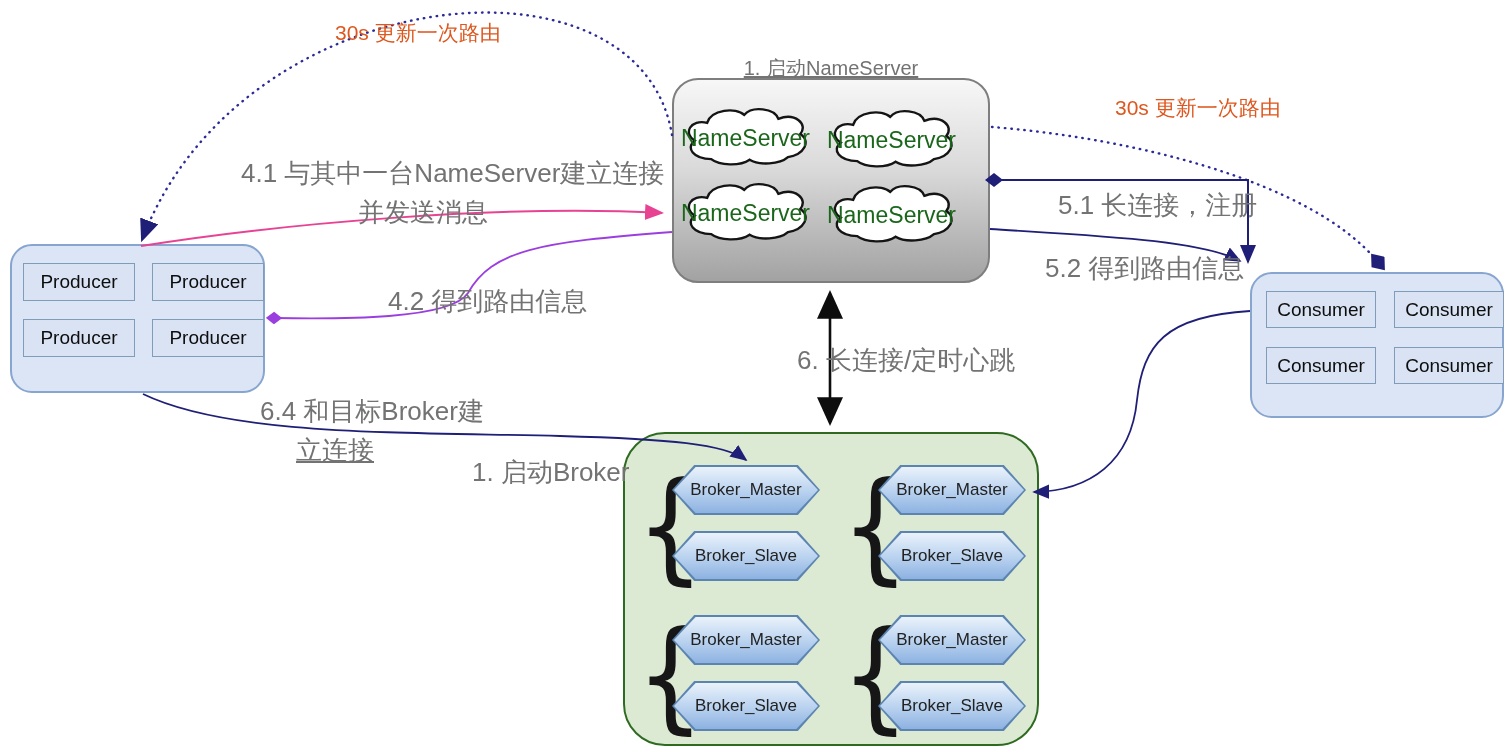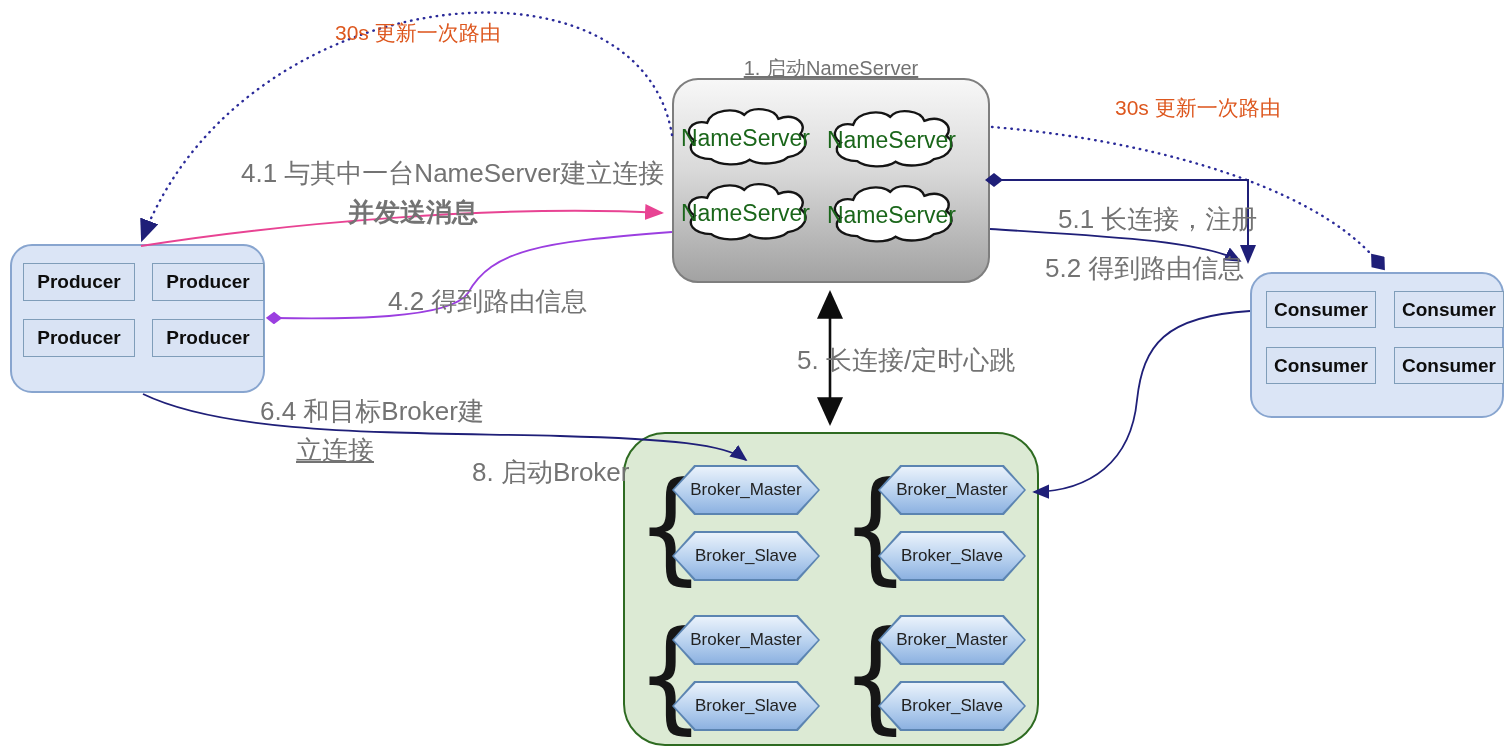--- a/index.html
+++ b/index.html
@@ -2,21 +2,21 @@
 <html><head>
 <meta charset="utf-8">
 <style>
   html,body{margin:0;padding:0;background:#fff;}
   .canvas{position:relative;width:1512px;height:751px;background:#ffffff;overflow:hidden;
           font-family:"Liberation Sans",sans-serif;}
   
   .group-box{position:absolute;border-radius:22px;background:#dbe5f6;border:2px solid #88a5cf;box-sizing:border-box;}
   .node-cell{position:absolute;background:#d9e3f4;border:1.5px solid #7f9db9;box-sizing:border-box;
              display:flex;align-items:center;justify-content:center;
-             font-weight:bold;font-size:19px;color:#0d0d0d;}
+             font-weight:normal;font-size:19px;color:#0d0d0d;}
   
   .ns-box{position:absolute;left:672px;top:78px;width:318px;height:205px;border-radius:26px;
           background:linear-gradient(180deg,#f7f7f7 0%,#d9d9d9 45%,#a2a2a2 100%);
           border:2px solid #7e7e7e;box-sizing:border-box;}
   .cloud{position:absolute;width:137px;height:66px;}
   .cloud svg{position:absolute;inset:0;width:100%;height:100%;}
   .cloud span{position:absolute;inset:0;display:flex;align-items:center;justify-content:center;
               font-size:23px;color:#1a661a;padding-top:4px;}
   
   .broker-box{position:absolute;left:623px;top:432px;width:416px;height:314px;border-radius:42px;
@@ -141,22 +141,22 @@
     <path d="M830 294 L830 422" fill="none" stroke="#0d0d0d" stroke-width="2.6" marker-start="url(#aB)" marker-end="url(#aB)"></path>
     <path d="M994 180 L1248 180 L1248 262" fill="none" stroke="#1f1f78" stroke-width="2" marker-start="url(#dN)" marker-end="url(#aN)"></path>
     <path d="M990 229 C1100 236 1200 240 1240 261" fill="none" stroke="#1f1f78" stroke-width="1.8" marker-end="url(#aN)"></path>
     <path d="M1250 311 C1165 316 1143 345 1137 400 C1131 462 1090 491 1034 492" fill="none" stroke="#1f1f78" stroke-width="1.8" marker-end="url(#aN)"></path>
   </svg>
 
   <span class="lbl orange" style="left:335px;top:19px;">30s 更新一次路由</span>
   <span class="lbl blue title-u" style="left:672px;top:55px;width:318px;text-align:center;font-size:20px;">1. 启动NameServer</span>
   <span class="lbl orange" style="left:1115px;top:94px;">30s 更新一次路由</span>
   <span class="lbl blue" style="left:241px;top:156px;">4.1 与其中一台NameServer建立连接</span>
-  <span class="lbl blue" style="left:348px;top:195px;font-weight:bold;">并发送消息</span>
+  <span class="lbl blue" style="left:358px;top:195px;">并发送消息</span>
   <span class="lbl blue" style="left:388px;top:284px;">4.2 得到路由信息</span>
   <span class="lbl blue" style="left:260px;top:394px;">6.4 和目标Broker建</span>
   <span class="lbl blue" style="left:296px;top:433px;text-decoration:underline;">立连接</span>
-  <span class="lbl blue" style="left:472px;top:455px;">8. 启动Broker</span>
-  <span class="lbl blue" style="left:797px;top:343px;">5. 长连接/定时心跳</span>
-  <span class="lbl blue" style="left:1058px;top:202px;">5.1 长连接，注册</span>
+  <span class="lbl blue" style="left:472px;top:455px;">1. 启动Broker</span>
+  <span class="lbl blue" style="left:797px;top:343px;">6. 长连接/定时心跳</span>
+  <span class="lbl blue" style="left:1058px;top:188px;">5.1 长连接，注册</span>
   <span class="lbl blue" style="left:1045px;top:251px;">5.2 得到路由信息</span>
   <span class="lbl watermark" style="left:1328px;top:707px;margin-top:44px;">@稀土掘金技术社区</span>
 </div>
 
 </body></html>

